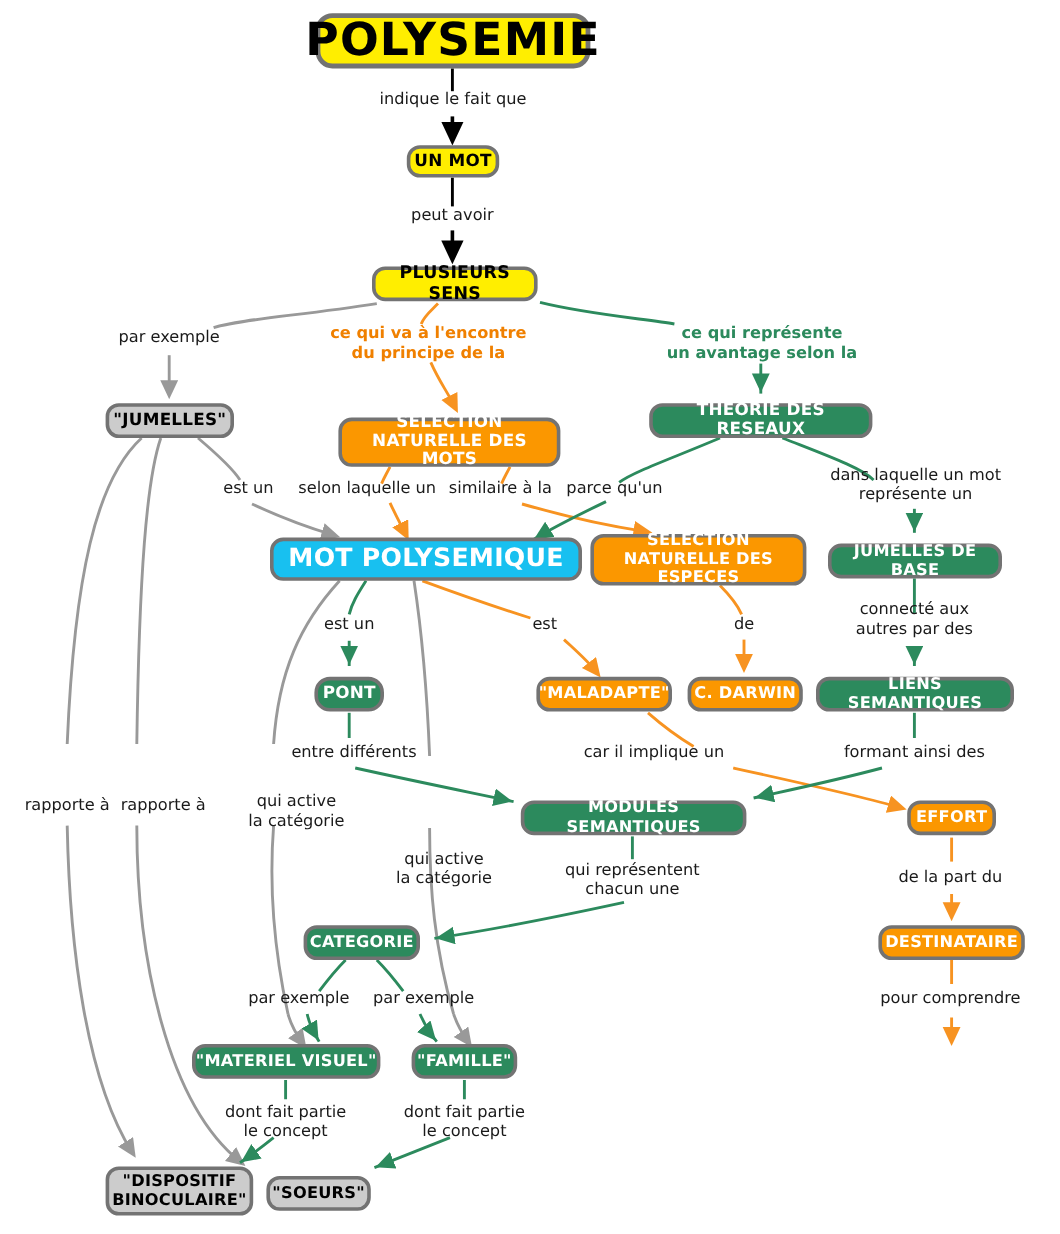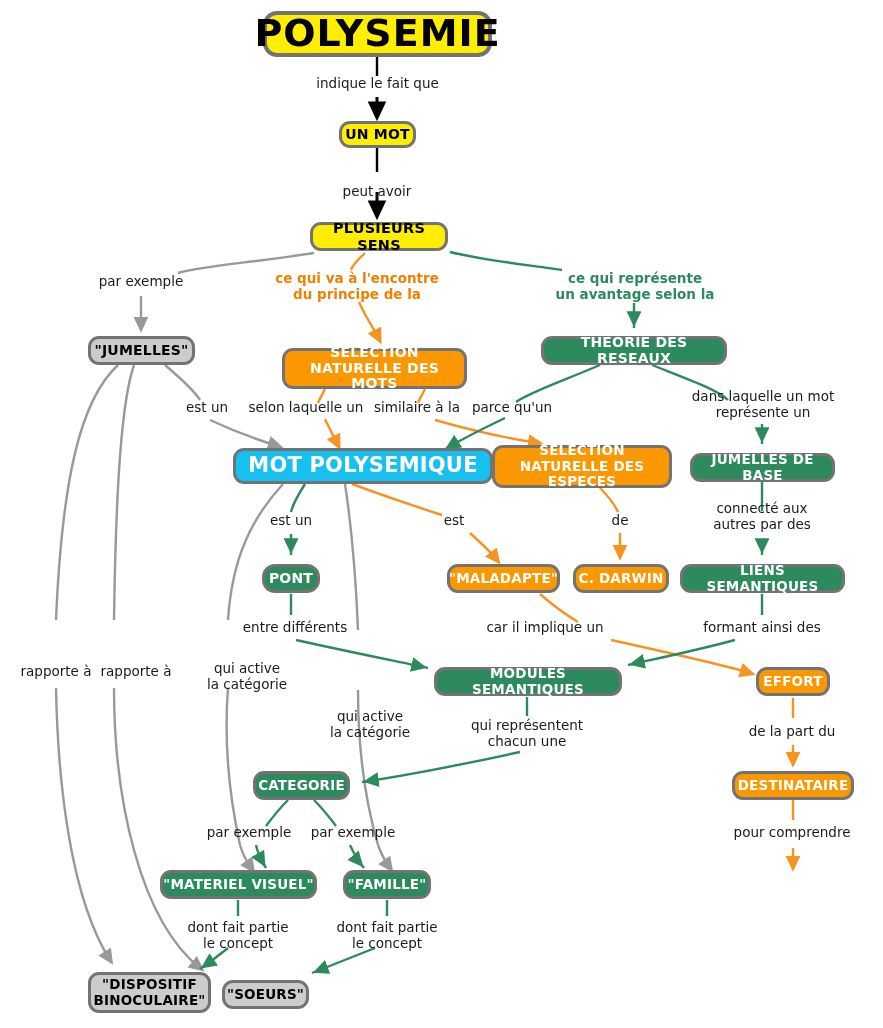--- a/index.html
+++ b/index.html
@@ -172,21 +172,21 @@
 
   <div class="node orange" style="left:282px;top:348px;width:185px;height:41px;font-size:14px;">
     <span>SELECTION NATURELLE
 DES MOTS</span>
   </div>
 
   <div class="node green" style="left:541px;top:336px;width:186px;height:29px;font-size:14px;">
     <span>THEORIE DES RESEAUX</span>
   </div>
 
-  <div class="node cyan" style="left:225px;top:448px;width:260px;height:36px;font-size:21px;border-width:3.5px;margin-left:8px;">
+  <div class="node cyan" style="left:225px;top:448px;width:260px;height:36px;font-size:21px;border-width:3.5px;">
     <span>MOT POLYSEMIQUE</span>
   </div>
 
   <div class="node orange" style="left:492px;top:445px;width:180px;height:43px;font-size:13.5px;">
     <span>SELECTION NATURELLE
 DES ESPECES</span>
   </div>
 
   <div class="node green" style="left:690px;top:453px;width:145px;height:29px;font-size:13.5px;">
     <span>JUMELLES DE BASE</span>
@@ -236,21 +236,21 @@
   <div class="node gray" style="left:88px;top:972px;width:123px;height:41px;font-size:13.5px;white-space:pre-line;">
     <span style="white-space:pre-line;">"DISPOSITIF
 BINOCULAIRE"</span>
   </div>
 
   <div class="node gray" style="left:222px;top:980px;width:87px;height:29px;font-size:13.5px;">
     <span>"SOEURS"</span>
   </div>
 
   <div class="lbl" style="left:300px;top:76px;width:155px;">indique le fait que</div>
-  <div class="lbl" style="left:322px;top:184px;width:110px;">peut avoir</div>
+  <div class="lbl" style="left:322px;top:172px;width:110px;">peut avoir</div>
   <div class="lbl" style="left:85px;top:274px;width:112px;">par exemple</div>
   <div class="lbl orange-txt" style="left:272px;top:271px;width:170px;">ce qui va à l'encontre
 du principe de la</div>
   <div class="lbl green-txt" style="left:555px;top:271px;width:160px;">ce qui représente
 un avantage selon la</div>
   <div class="lbl" style="left:176px;top:400px;width:62px;">est un</div>
   <div class="lbl" style="left:243px;top:400px;width:126px;">selon laquelle un</div>
   <div class="lbl" style="left:366px;top:400px;width:102px;">similaire à la</div>
   <div class="lbl" style="left:466px;top:400px;width:92px;">parce qu'un</div>
   <div class="lbl" style="left:689px;top:389px;width:148px;">dans laquelle un mot

